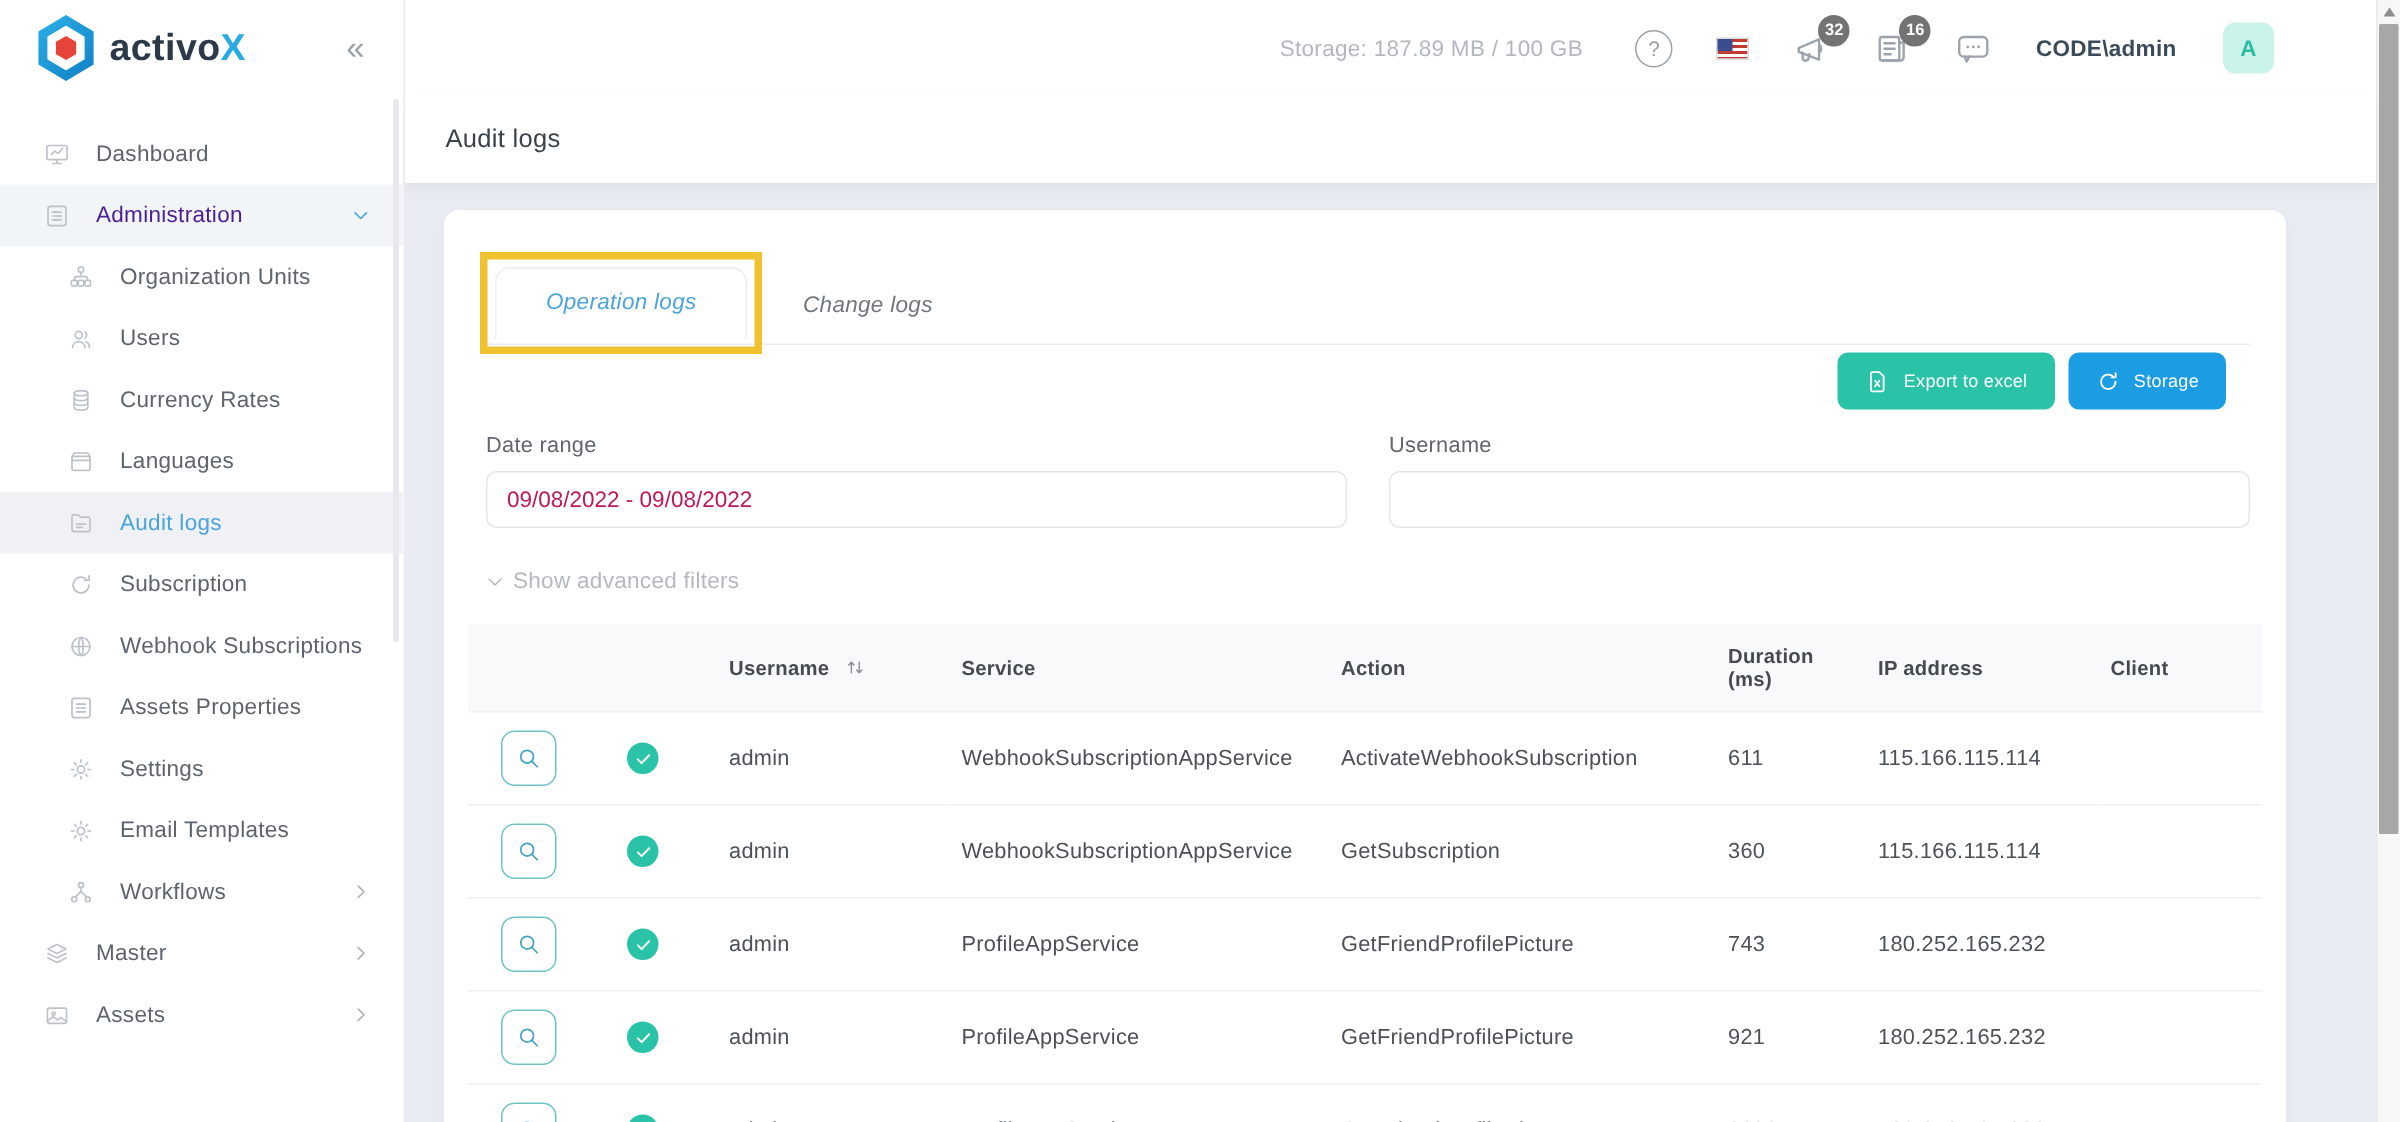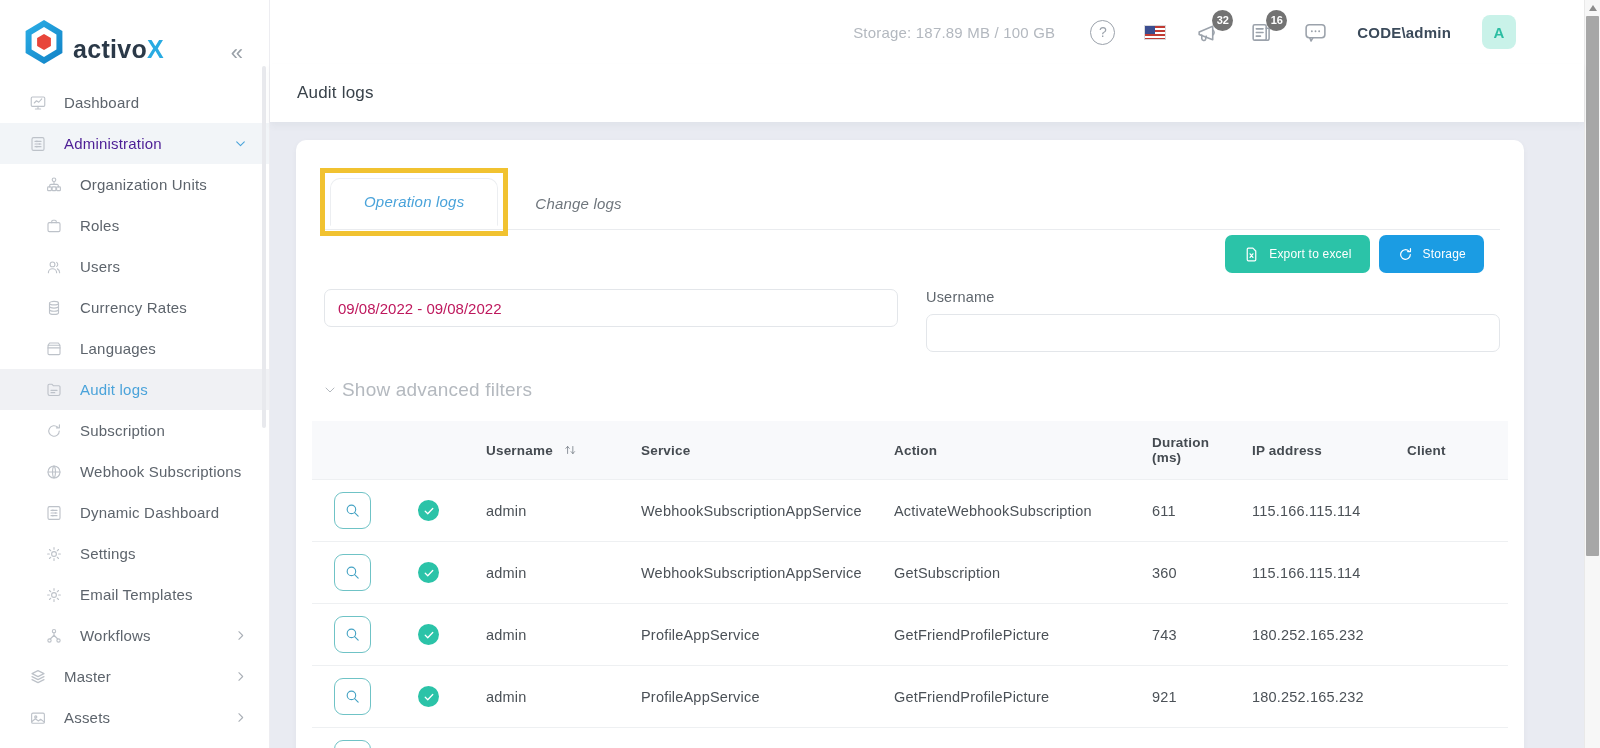--- a/index.html
+++ b/index.html
@@ -3,21 +3,21 @@
 <meta charset="utf-8">
 <style>
   * { margin:0; padding:0; box-sizing:border-box; }
   html,body { width:1600px; height:748px; overflow:hidden; background:#e9ebf2;
     font-family:"Liberation Sans", sans-serif; }
   .app { display:flex; width:1600px; height:748px; }
 
   
   .sidebar { width:270px; flex:none; background:#fff; position:relative;
     border-right:1px solid #ededf1; overflow:hidden; }
-  .logo-row { height:64px; display:flex; align-items:flex-end; padding:0 26px 0 24px; }
+  .logo-row { height:64px; display:flex; align-items:center; padding:0 26px 0 24px; }
   .hex-outer { width:40px; height:44px; background:linear-gradient(135deg,#2db1e8,#0f7fc4);
     clip-path:polygon(50% 0%,96% 25%,96% 75%,50% 100%,4% 75%,4% 25%);
     display:flex; align-items:center; justify-content:center; }
   .hex-inner { width:27px; height:30px; background:#fff;
     clip-path:polygon(50% 0%,96% 25%,96% 75%,50% 100%,4% 75%,4% 25%);
     display:flex; align-items:center; justify-content:center; }
   .hex-core { width:15px; height:16px; background:#e8453a; border-radius:4px;
     clip-path:polygon(50% 0%,96% 25%,96% 75%,50% 100%,4% 75%,4% 25%); }
   .brand-text { font-size:25px; font-weight:700; color:#2b3948; margin-left:9px; letter-spacing:.3px; }
   .brand-text .x { color:#29abe2; }
@@ -85,21 +85,21 @@
   .btn-refresh { background:#1b9ce3; }
 
   
   .filter-row { display:flex; gap:28px; margin:16px 8px 0 12px; }
   .field { flex:1; }
   .field label { display:block; font-size:14.5px; color:#5f666d; margin-bottom:9px; letter-spacing:.2px; }
   .field input { width:100%; height:38px; border:1px solid #e3e6ea; border-radius:7px;
     padding:0 13px; font-size:15px; color:#be185d; font-family:"Liberation Sans",sans-serif;
     outline:none; background:#fff; }
   .adv { display:flex; align-items:center; gap:6px; margin:27px 12px 0; color:#b4b9bf;
-    font-size:19px; cursor:pointer; letter-spacing:.2px;text-align:center; }
+    font-size:15px; cursor:pointer; letter-spacing:.2px;text-align:center; }
   .adv svg { width:12px; height:12px; fill:none; stroke:#b4b9bf; stroke-width:2;
     stroke-linecap:round; stroke-linejoin:round; }
 
   
   table { width:100%; border-collapse:collapse; margin-top:20px; table-layout:fixed; }
   thead tr { background:#f8f9fb; }
   th { text-align:left; font-size:13.5px; font-weight:700; color:#454b51; padding:14px 8px;
     letter-spacing:.2px; }
   th .sort { display:inline-flex; vertical-align:-2px; margin-left:10px; }
   th .sort svg { width:15px; height:14px; fill:none; stroke:#878d94; stroke-width:1.6;
@@ -177,29 +177,20 @@
               <rect x="3.5" y="14.5" width="5" height="5" rx="1"></rect>
               <rect x="15.5" y="14.5" width="5" height="5" rx="1"></rect>
               <rect x="9.5" y="14.5" width="5" height="5" rx="1"></rect>
             </svg>
           </span>
         <span>Organization Units</span>
       </div>
       <div class="mi child">
         <span class="micon">
             <svg viewBox="0 0 24 24">
-              <rect x="4" y="7.5" width="16" height="12" rx="1.8"></rect>
-              <path d="M9 7.5V6a1.7 1.7 0 011.7-1.7h2.6A1.7 1.7 0 0115 6v1.5"></path>
-            </svg>
-          </span>
-        <span>Roles</span>
-      </div>
-      <div class="mi child">
-        <span class="micon">
-            <svg viewBox="0 0 24 24">
               <circle cx="10" cy="8.5" r="3.2"></circle>
               <path d="M4.5 19.5c0-3 2.5-5.2 5.5-5.2s5.5 2.2 5.5 5.2"></path>
               <path d="M15.5 5.8a3.2 3.2 0 010 5.4M19.5 19.5c0-2.3-1.2-4.1-3-5"></path>
             </svg>
           </span>
         <span>Users</span>
       </div>
       <div class="mi child">
         <span class="micon">
             <svg viewBox="0 0 24 24">
@@ -250,21 +241,21 @@
       <div class="mi child">
         <span class="micon">
             <svg viewBox="0 0 24 24">
               <rect x="4" y="3.5" width="16" height="17" rx="2"></rect>
               <path d="M8 8.5h8M8 12h8M8 15.5h8"></path>
               <circle cx="10.5" cy="8.5" r="1.1" fill="#bdc2c9" stroke="none"></circle>
               <circle cx="14" cy="12" r="1.1" fill="#bdc2c9" stroke="none"></circle>
               <circle cx="10.5" cy="15.5" r="1.1" fill="#bdc2c9" stroke="none"></circle>
             </svg>
           </span>
-        <span>Dynamic Dashboard</span>
+        <span>Assets Properties</span>
       </div>
       <div class="mi child">
         <span class="micon">
             <svg viewBox="0 0 24 24">
               <circle cx="12" cy="12" r="3.2"></circle>
               <path d="M12 3.5v2.3M12 18.2v2.3M3.5 12h2.3M18.2 12h2.3M6 6l1.7 1.7M16.3 16.3L18 18M6 18l1.7-1.7M16.3 7.7L18 6"></path>
             </svg>
           </span>
         <span>Settings</span>
       </div>
@@ -391,20 +382,21 @@
             <svg viewBox="0 0 24 24">
                 <path d="M18.8 12a6.8 6.8 0 11-2-4.8"></path>
                 <path d="M19 3.8v4h-4"></path>
               </svg>
             <span>Storage</span>
           </button>
         </div>
 
         <div class="filter-row">
           <div class="field">
+            <label>Date range</label>
             <input type="text" value="09/08/2022 - 09/08/2022" style="">
           </div>
           <div class="field">
             <label>Username</label>
             <input type="text" value="" style="">
           </div>
         </div>
 
         <div class="adv">
           <svg viewBox="0 0 24 24">

